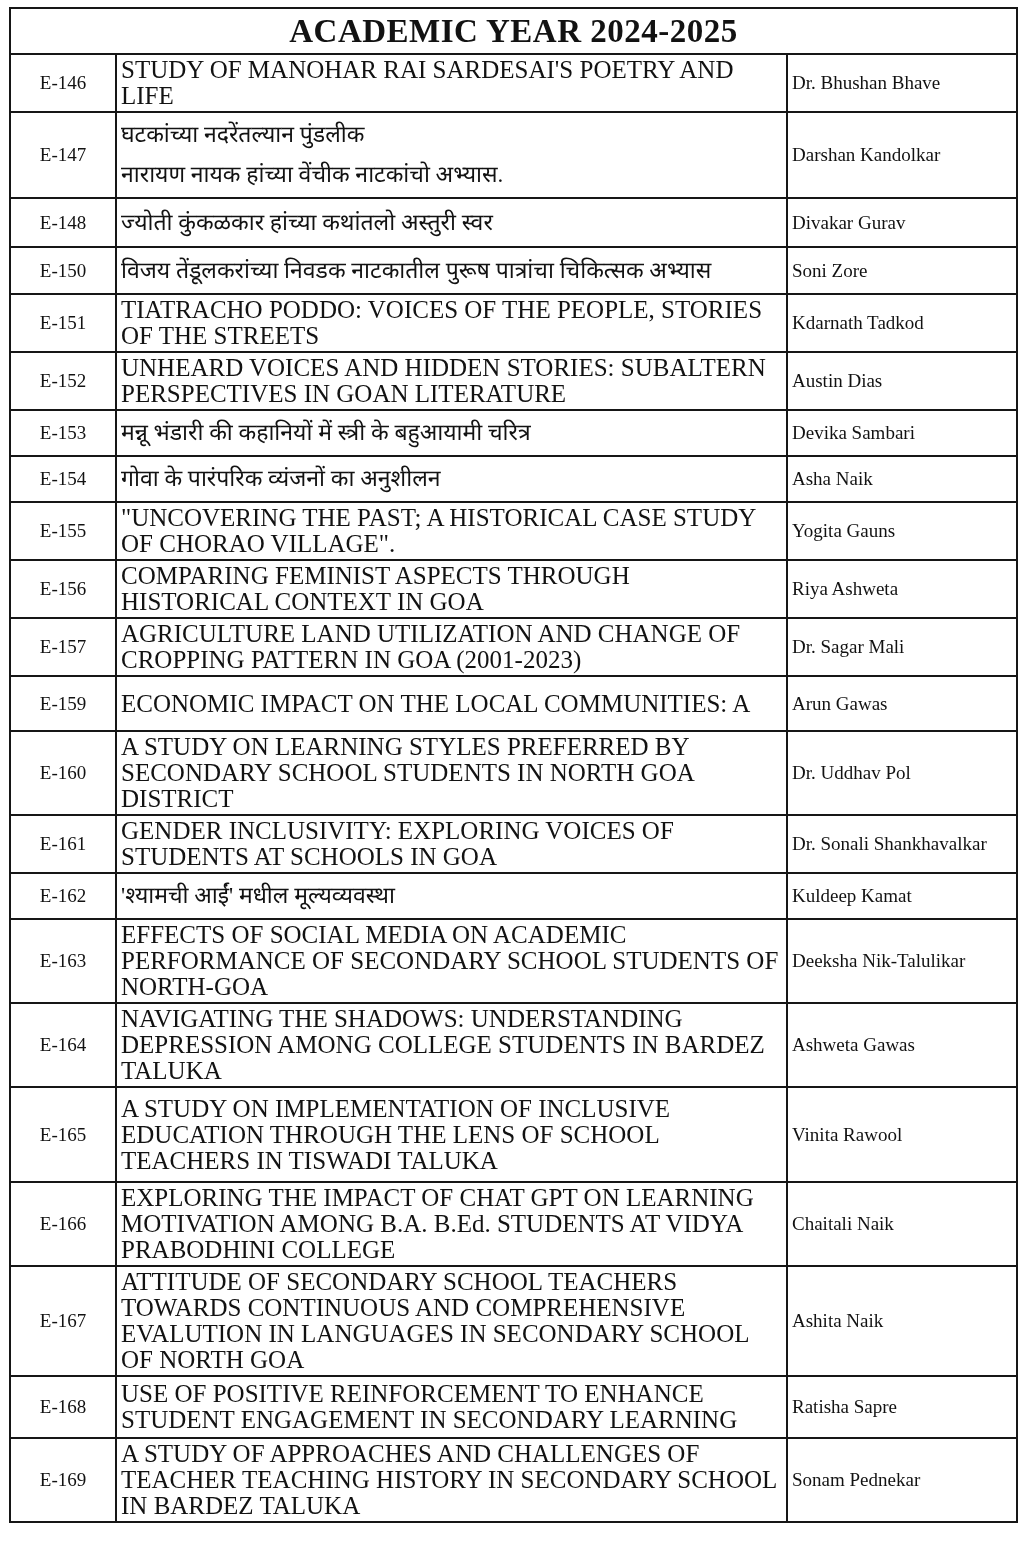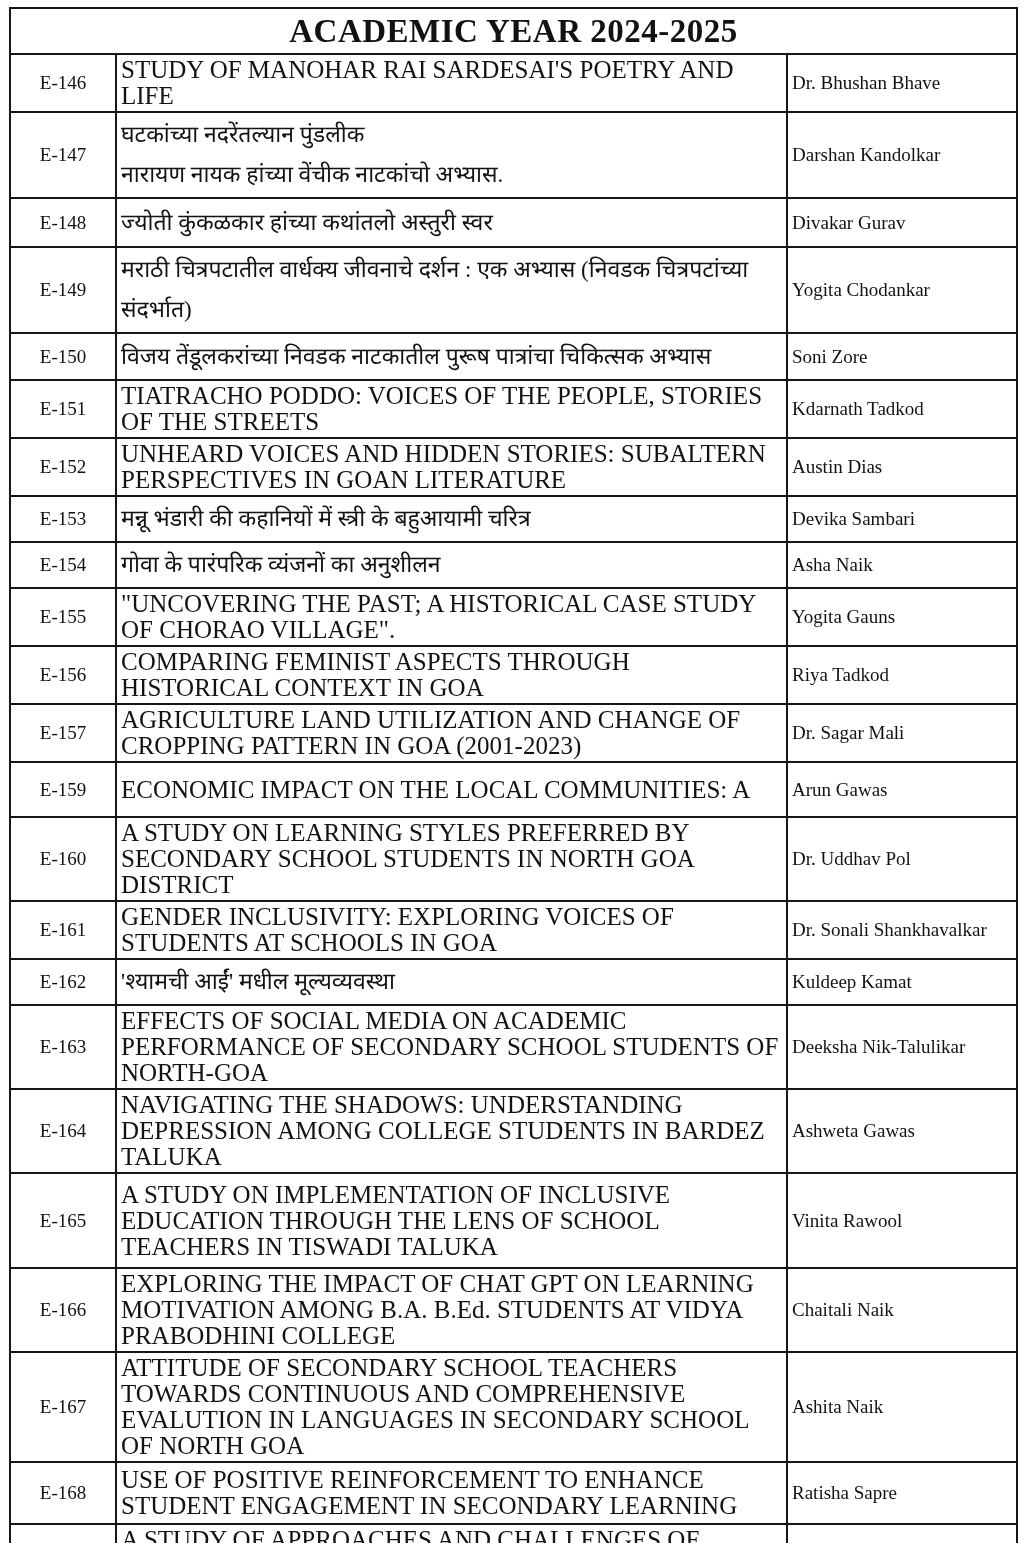--- a/index.html
+++ b/index.html
@@ -91,27 +91,20 @@
     </td>
     <td class="pname">Darshan Kandolkar</td>
   </tr>
         <tr style="height: 49px;">
     <td class="code">E-148</td>
     <td class="title">
       <div class="t-inner dev">ज्योती कुंकळकार हांच्या कथांतलो अस्तुरी स्वर</div>
     </td>
     <td class="pname">Divakar Gurav</td>
   </tr>
-        <tr style="height: 84px;">
-    <td class="code">E-149</td>
-    <td class="title">
-      <div class="t-inner dev">मराठी चित्रपटातील वार्धक्य जीवनाचे दर्शन : एक अभ्यास (निवडक चित्रपटांच्या संदर्भात)</div>
-    </td>
-    <td class="pname">Yogita Chodankar</td>
-  </tr>
         <tr style="height: 47px;">
     <td class="code">E-150</td>
     <td class="title">
       <div class="t-inner dev">विजय तेंडूलकरांच्या निवडक नाटकातील पुरूष पात्रांचा चिकित्सक अभ्यास</div>
     </td>
     <td class="pname">Soni Zore</td>
   </tr>
         <tr style="height: 53px;">
     <td class="code">E-151</td>
     <td class="title">
@@ -145,21 +138,21 @@
     <td class="title">
       <div class="t-inner">"UNCOVERING THE PAST; A HISTORICAL CASE STUDY OF CHORAO VILLAGE".</div>
     </td>
     <td class="pname">Yogita Gauns</td>
   </tr>
         <tr style="height: 52px;">
     <td class="code">E-156</td>
     <td class="title">
       <div class="t-inner">COMPARING FEMINIST ASPECTS THROUGH HISTORICAL CONTEXT IN GOA</div>
     </td>
-    <td class="pname">Riya Tadkod</td>
+    <td class="pname">Riya Ashweta</td>
   </tr>
         <tr style="height: 52px;">
     <td class="code">E-157</td>
     <td class="title">
       <div class="t-inner">AGRICULTURE LAND UTILIZATION AND CHANGE OF CROPPING PATTERN IN GOA (2001-2023)</div>
     </td>
     <td class="pname">Dr. Sagar Mali</td>
   </tr>
         <tr style="height: 55px;">
     <td class="code">E-159</td>

